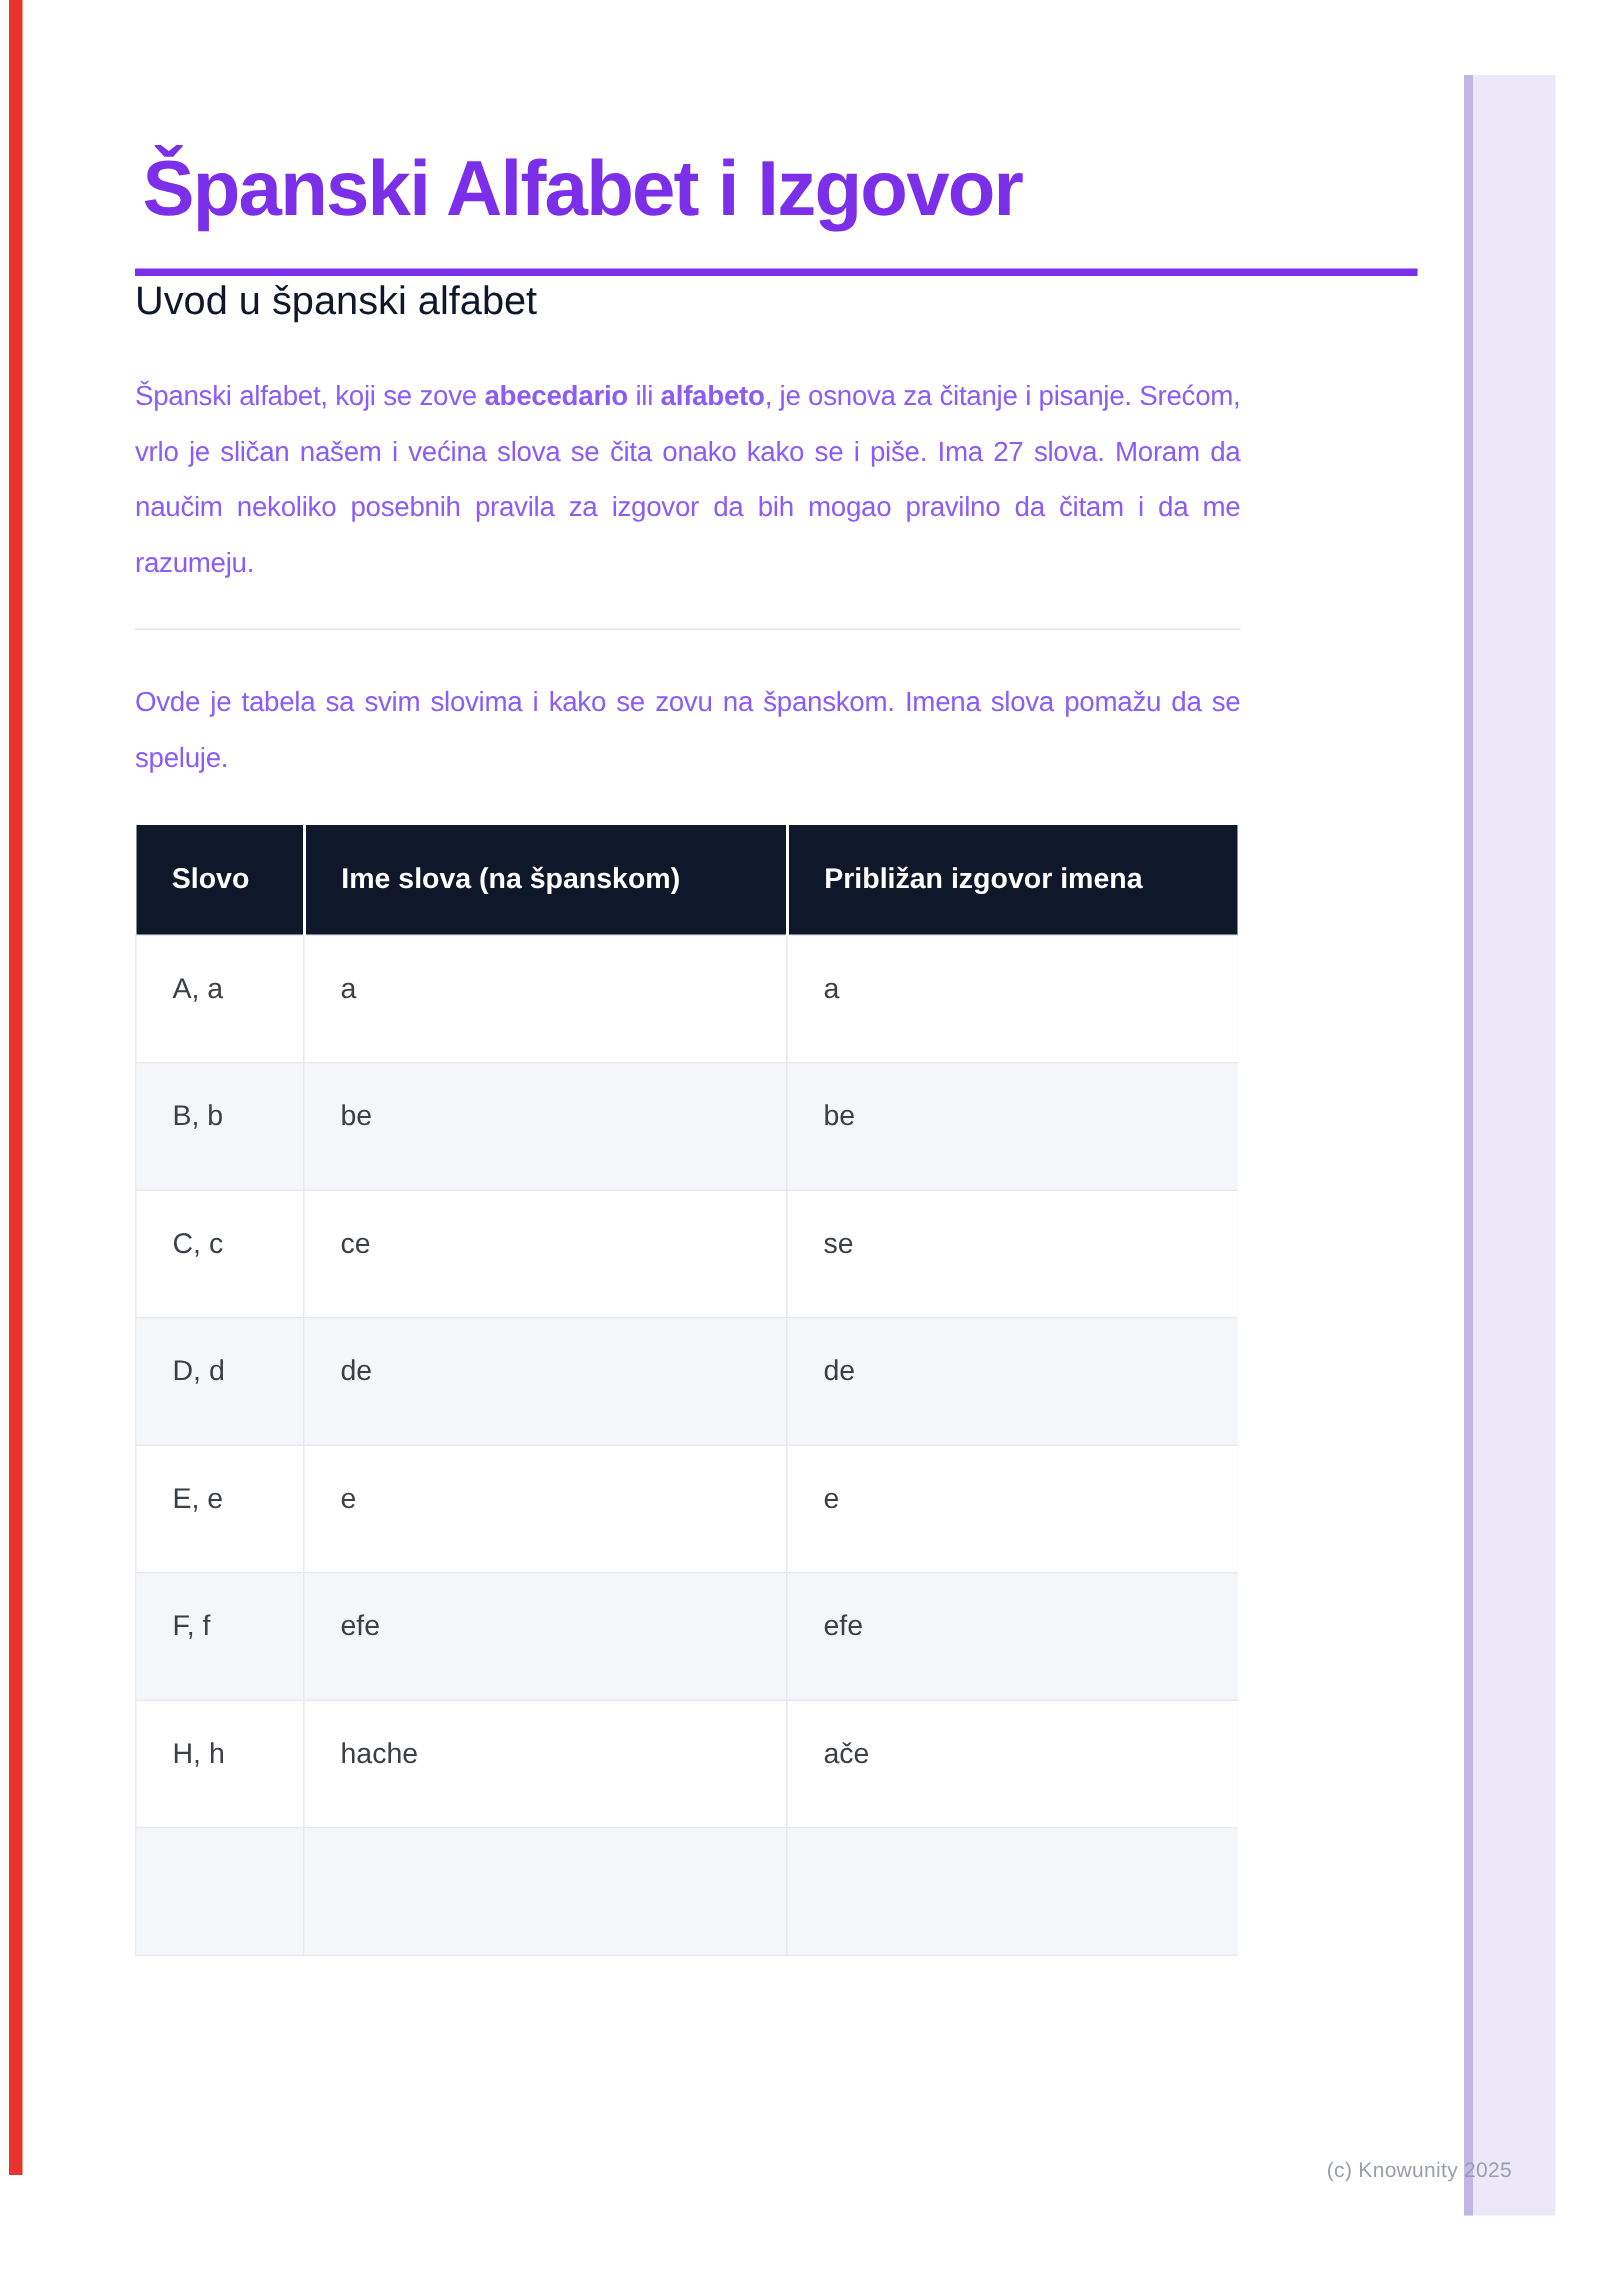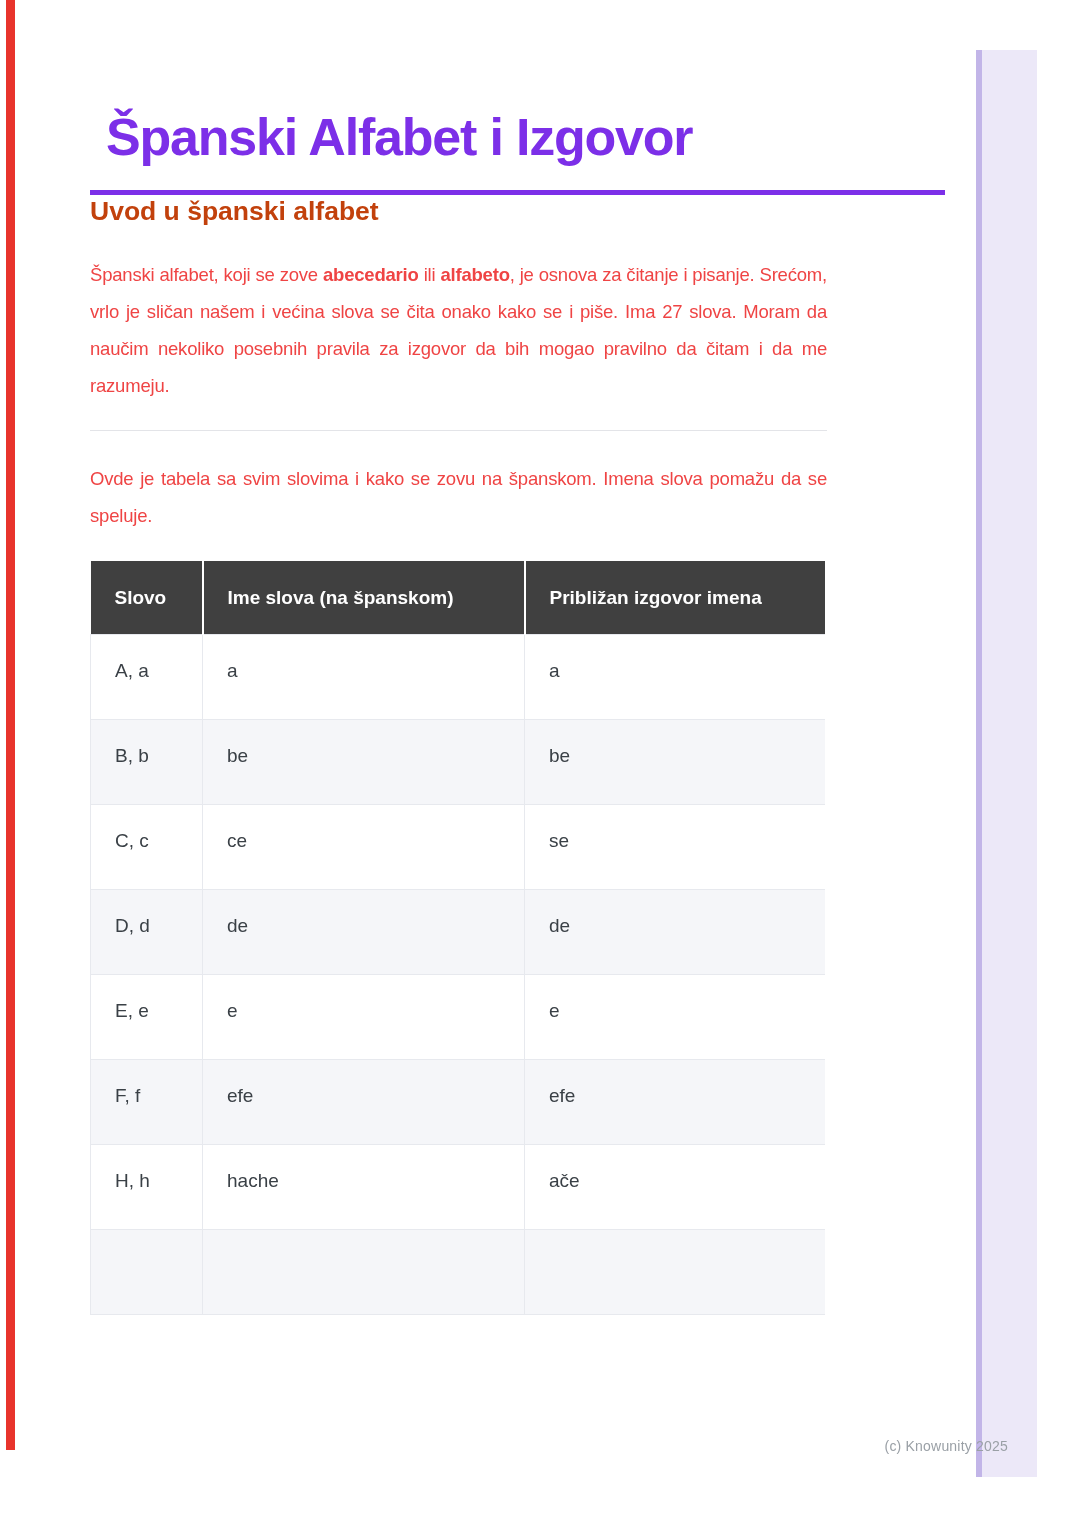--- a/index.html
+++ b/index.html
@@ -38,50 +38,50 @@
     letter-spacing: 0.2px;
   }
   .content {
     position: absolute;
     left: 90px; top: 0;
     width: 737px;
     padding-top: 90px;
     z-index: 2;
   }
   h1.page-title {
-    margin: 16px;
+    margin: 5px;
     font-size: 52px;
     line-height: 62px;
     font-weight: 700;
     letter-spacing: -1.2px;
     color: #7c2fe8;
     white-space: nowrap;
   }
   .title-rule {
     width: 855px;
     height: 5px;
     background: #7c2fe8;
     margin-top: 22px;
   }
   h2.section-heading {
     margin: 0;
     font-size: 26.5px;
     line-height: 32px;
-    font-weight: 700;
-    color: #c2410c;
+    font-weight: 400;
+    color: #0f172a;
   }
   .h2-intro    { margin-top: 45px; }
   .h2-alphabet { margin-top: 34px; }
   p.body-paragraph {
     margin: 29px 0 0 0;
     font-size: 18.5px;
     line-height: 37px;
     letter-spacing: -0.2px;
     text-align: justify;
-    color: #ef4444;
+    color: #8b5cf6;
   }
   .section-divider {
     height: 1px;
     background: #e3e4e8;
     margin-top: 26px;
   }
   .table-clip {
     margin-top: 27px;
     width: 735px;
     height: 821px;          
@@ -89,21 +89,21 @@
   }
   table.alphabet-table {
     width: 735px;
     border-collapse: collapse;
     table-layout: fixed;
   }
   col.c1 { width: 112px; }
   col.c2 { width: 322px; }
   col.c3 { width: 301px; }
   table.alphabet-table th {
-    background: #404040;
+    background: #0f172a;
     color: #ffffff;
     font-size: 19px;
     font-weight: 700;
     text-align: left;
     height: 73px;
     padding: 0 0 0 24px;
     border: none;
     border-right: 2px solid #ffffff;
   }
   table.alphabet-table th:last-child { border-right: none; }

